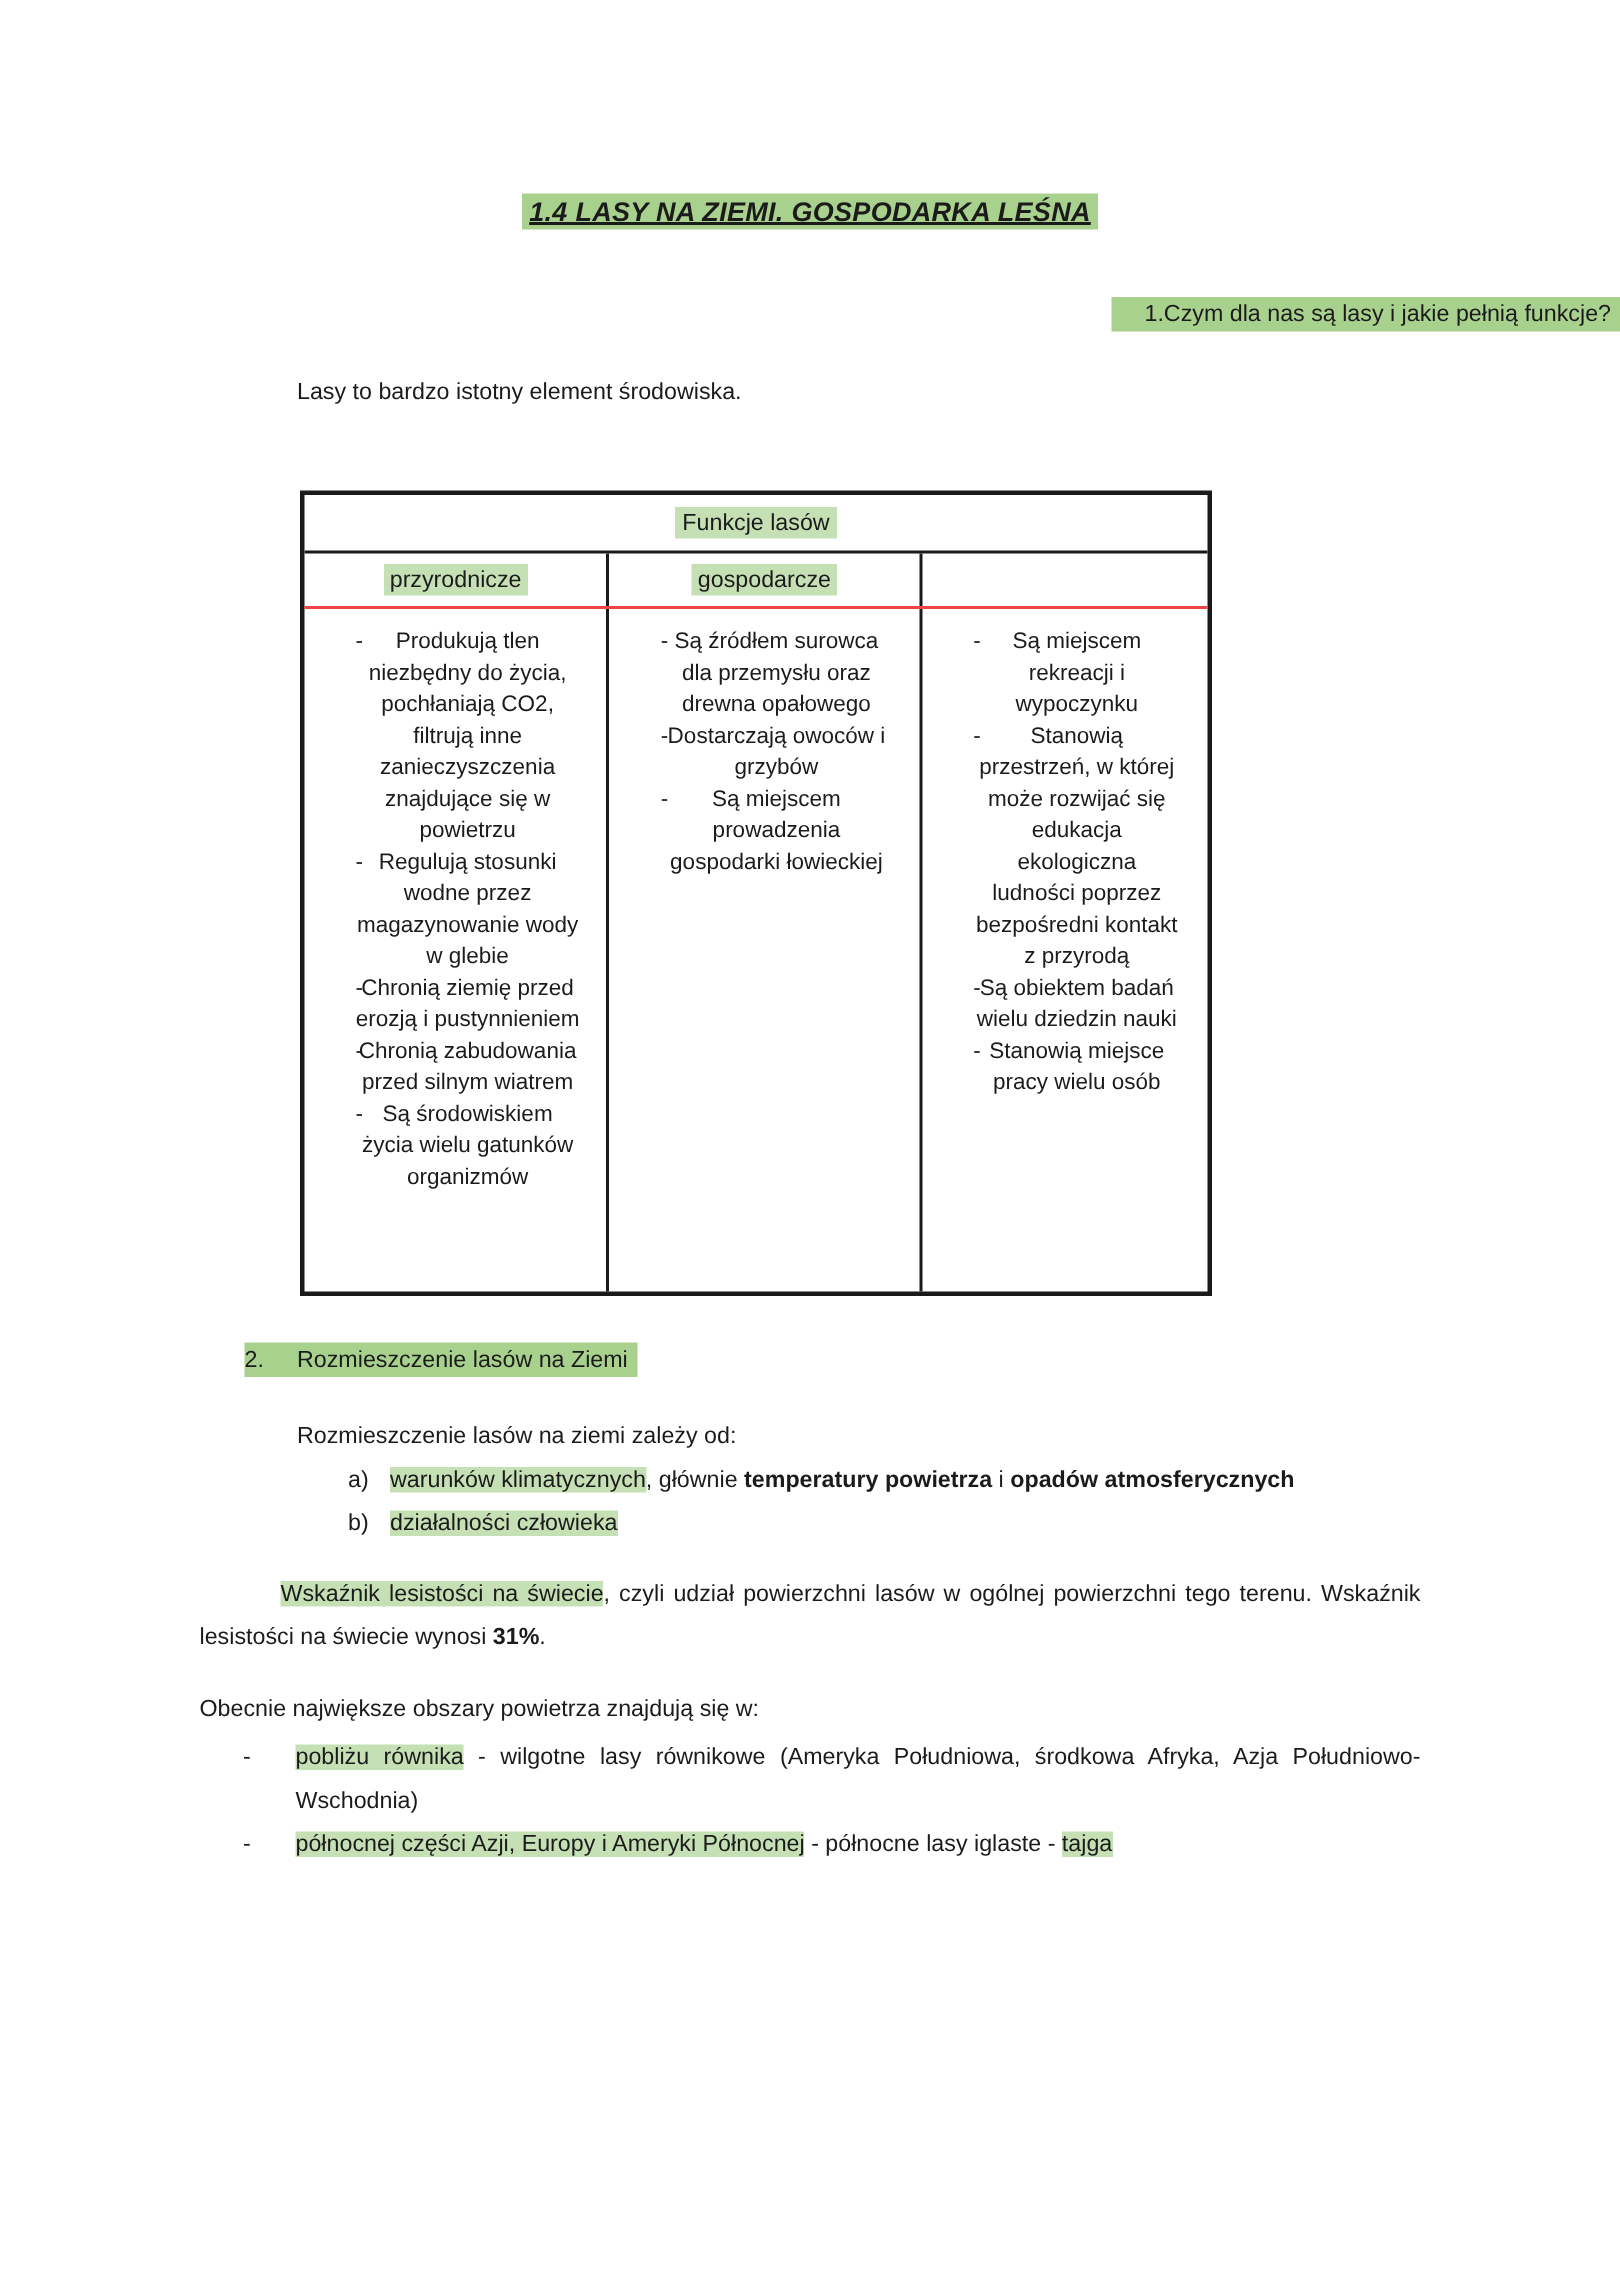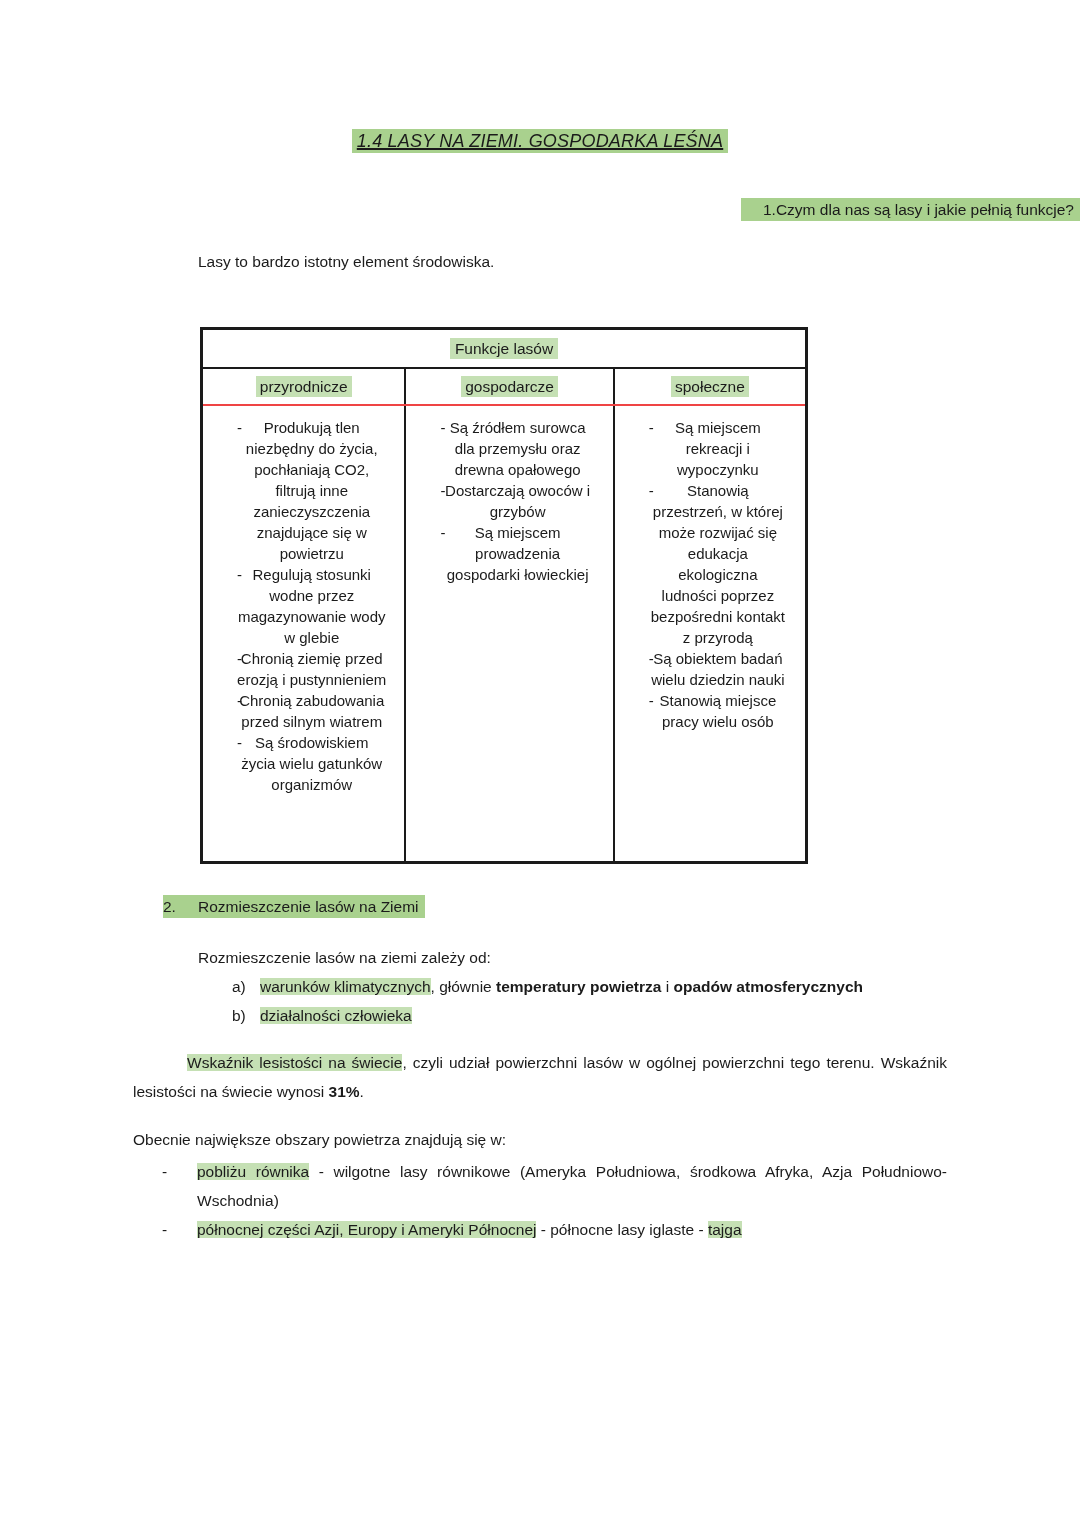--- a/index.html
+++ b/index.html
@@ -13,21 +13,21 @@
     color: #1b1b1b;
     overflow: hidden;
   }
   .hl-strong { background-color: #a9d18e; }
   .hl-light  { background-color: #c5e0b4; }
 
   
   .title-wrap { margin: 0; padding-top: 131px; text-align: center; }
   .title-text {
     font-size: 18px;
-    font-weight: normal;
+    font-weight: bold;
     font-style: italic;
     text-decoration: underline;
     text-decoration-thickness: 2px;
     padding: 2px 5px;
     letter-spacing: 0.2px;
   }
 
   
   .h-row { margin-left: 163px; }
   .h1-row { margin-top: 49px; text-align: right; }
@@ -110,21 +110,20 @@
 
   <p class="para intro-para">Lasy to bardzo istotny element środowiska.</p>
 
   <div class="tbl">
     <div class="tbl-title-row">
       <span class="hl-light">Funkcje lasów</span>
     </div>
     <div class="tbl-head-row">
       <div class="tbl-head-cell c1"><span class="hl-light">przyrodnicze</span></div>
       <div class="tbl-head-cell c2"><span class="hl-light">gospodarcze</span></div>
-      <div class="tbl-head-cell c3"><span class="hl-light">społeczne</span></div>
     </div>
     <div class="tbl-body-row">
       <div class="tbl-cell c1">
         <div class="t-item"><span class="dash-marker">-</span><span>Produkują tlen niezbędny do życia, pochłaniają CO2, filtrują inne zanieczyszczenia znajdujące się w powietrzu</span></div>
         <div class="t-item"><span class="dash-marker">-</span><span>Regulują stosunki wodne przez magazynowanie wody w glebie</span></div>
         <div class="t-item"><span class="dash-marker">-</span><span>Chronią ziemię przed erozją i pustynnieniem</span></div>
         <div class="t-item"><span class="dash-marker">-</span><span>Chronią zabudowania przed silnym wiatrem</span></div>
         <div class="t-item"><span class="dash-marker">-</span><span>Są środowiskiem życia wielu gatunków organizmów</span></div>
       </div>
       <div class="tbl-cell c2">

